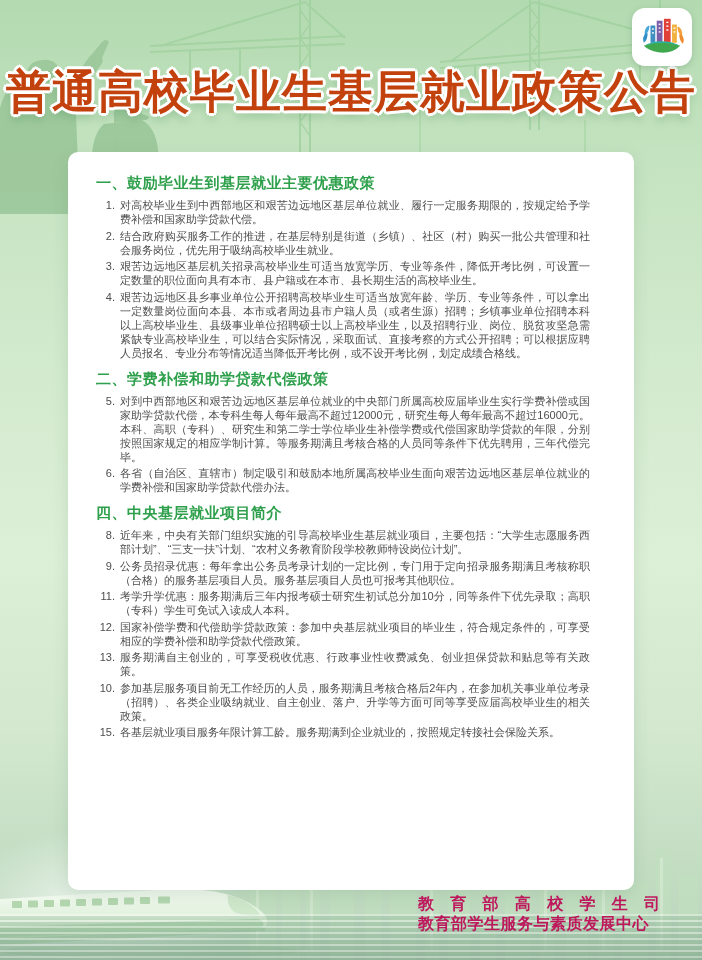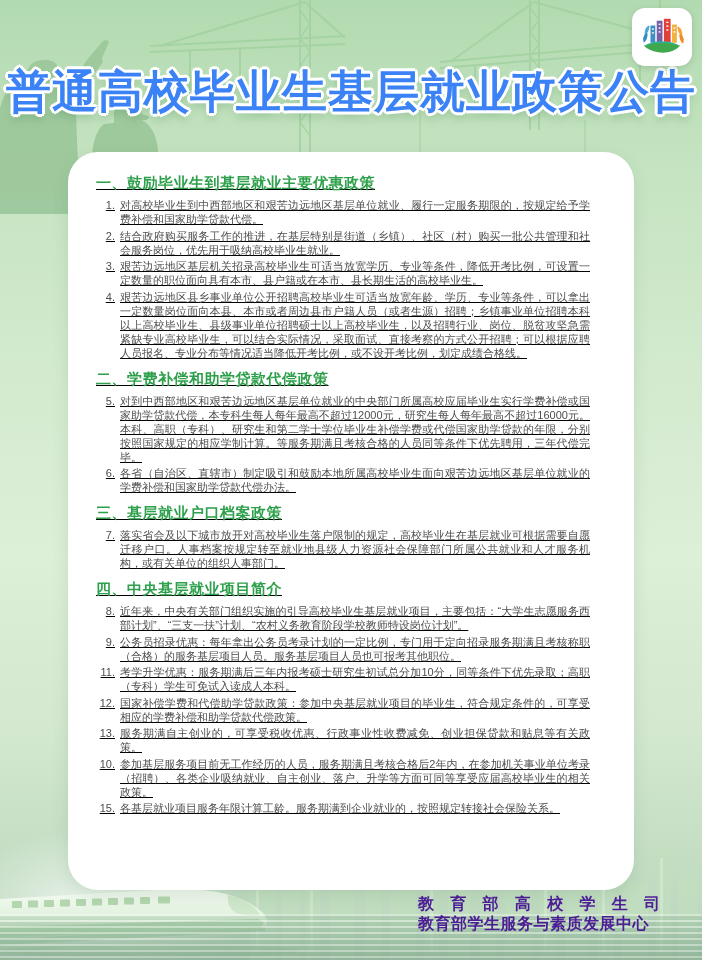--- a/index.html
+++ b/index.html
@@ -18,35 +18,35 @@
   .streaks{position:absolute;left:0;bottom:0;width:702px;height:46px;
     background:
       repeating-linear-gradient(180deg,rgba(255,255,255,.35) 0 2px,rgba(140,178,150,.28) 2px 6px),
       linear-gradient(180deg,rgba(150,188,158,0) 0%,rgba(138,175,148,.55) 70%,rgba(120,158,132,.6) 100%);}
 
   .logo-badge{position:absolute;top:8px;right:10px;width:60px;height:58px;background:#ffffff;
     border-radius:13px;display:flex;align-items:center;justify-content:center;
     box-shadow:0 2px 6px rgba(80,120,90,.25);z-index:5;}
 
   .poster-title{position:absolute;top:62px;left:0;width:702px;text-align:center;z-index:4;
-    font-size:45px;font-weight:900;letter-spacing:1px;color:#3b82f6;
+    font-size:45px;font-weight:900;letter-spacing:1px;color:#c2410c;
     text-shadow:-2px -2px 0 #fff,2px -2px 0 #fff,-2px 2px 0 #fff,2px 2px 0 #fff,
       0 -3px 0 #fff,0 3px 0 #fff,-3px 0 0 #fff,3px 0 0 #fff,0 6px 8px rgba(55,125,70,.35);}
 
   .card{position:absolute;left:68px;top:152px;width:566px;height:738px;background:#ffffff;
-    border-radius:30px;box-shadow:0 5px 16px rgba(90,140,100,.18);z-index:3;
-    box-sizing:border-box;padding:22px 44px 0 28px;overflow:hidden;text-decoration:underline;}
+    border-radius:10px;box-shadow:0 5px 16px rgba(90,140,100,.18);z-index:3;
+    box-sizing:border-box;padding:22px 44px 0 28px;overflow:hidden;}
 
   .sec-heading{color:#2ea04b;font-size:15px;font-weight:bold;margin:10px 0 5px 0;letter-spacing:.5px;}
   .section:first-child .sec-heading{margin-top:0;}
   .item{display:flex;font-size:11px;line-height:14px;color:#4d4d4d;margin-bottom:2.5px;}
   .item .num{flex:0 0 24px;text-align:right;padding-right:5px;box-sizing:border-box;}
   .item .txt{flex:1;text-align:justify;}
 
-  .footer{position:absolute;right:42px;top:894px;width:242px;z-index:4;color:#4c1d95;font-weight:bold;}
+  .footer{position:absolute;right:42px;top:894px;width:242px;z-index:4;color:#be185d;font-weight:bold;}
   .footer .l1{font-size:16px;text-align:justify;text-align-last:justify;line-height:19px;}
   .footer .l2{font-size:16px;letter-spacing:.5px;line-height:21px;white-space:nowrap;}
 </style>
 </head>
 <body>
 
 <svg class="bg-layer cranes" viewBox="0 0 702 215" xmlns="http://www.w3.org/2000/svg">
   <g stroke="#9fd09d" fill="none" stroke-width="2">
     <line x1="300" y1="0" x2="300" y2="170"></line>
       <line x1="310" y1="0" x2="310" y2="170"></line>
@@ -201,27 +201,20 @@
         <div class="item">
           <span class="num">5.</span>
           <span class="txt">对到中西部地区和艰苦边远地区基层单位就业的中央部门所属高校应届毕业生实行学费补偿或国家助学贷款代偿，本专科生每人每年最高不超过12000元，研究生每人每年最高不超过16000元。本科、高职（专科）、研究生和第二学士学位毕业生补偿学费或代偿国家助学贷款的年限，分别按照国家规定的相应学制计算。等服务期满且考核合格的人员同等条件下优先聘用，三年代偿完毕。</span>
         </div>
         <div class="item">
           <span class="num">6.</span>
           <span class="txt">各省（自治区、直辖市）制定吸引和鼓励本地所属高校毕业生面向艰苦边远地区基层单位就业的学费补偿和国家助学贷款代偿办法。</span>
         </div>
       </div>
       <div class="section">
-        <div class="sec-heading">三、基层就业户口档案政策</div>
-        <div class="item">
-          <span class="num">7.</span>
-          <span class="txt">落实省会及以下城市放开对高校毕业生落户限制的规定，高校毕业生在基层就业可根据需要自愿迁移户口。人事档案按规定转至就业地县级人力资源社会保障部门所属公共就业和人才服务机构，或有关单位的组织人事部门。</span>
-        </div>
-      </div>
-      <div class="section">
         <div class="sec-heading">四、中央基层就业项目简介</div>
         <div class="item">
           <span class="num">8.</span>
           <span class="txt">近年来，中央有关部门组织实施的引导高校毕业生基层就业项目，主要包括：“大学生志愿服务西部计划”、“三支一扶”计划、“农村义务教育阶段学校教师特设岗位计划”。</span>
         </div>
       </div>
       <div class="section">
         <div class="item">
           <span class="num">9.</span>
           <span class="txt">公务员招录优惠：每年拿出公务员考录计划的一定比例，专门用于定向招录服务期满且考核称职（合格）的服务基层项目人员。服务基层项目人员也可报考其他职位。</span>

